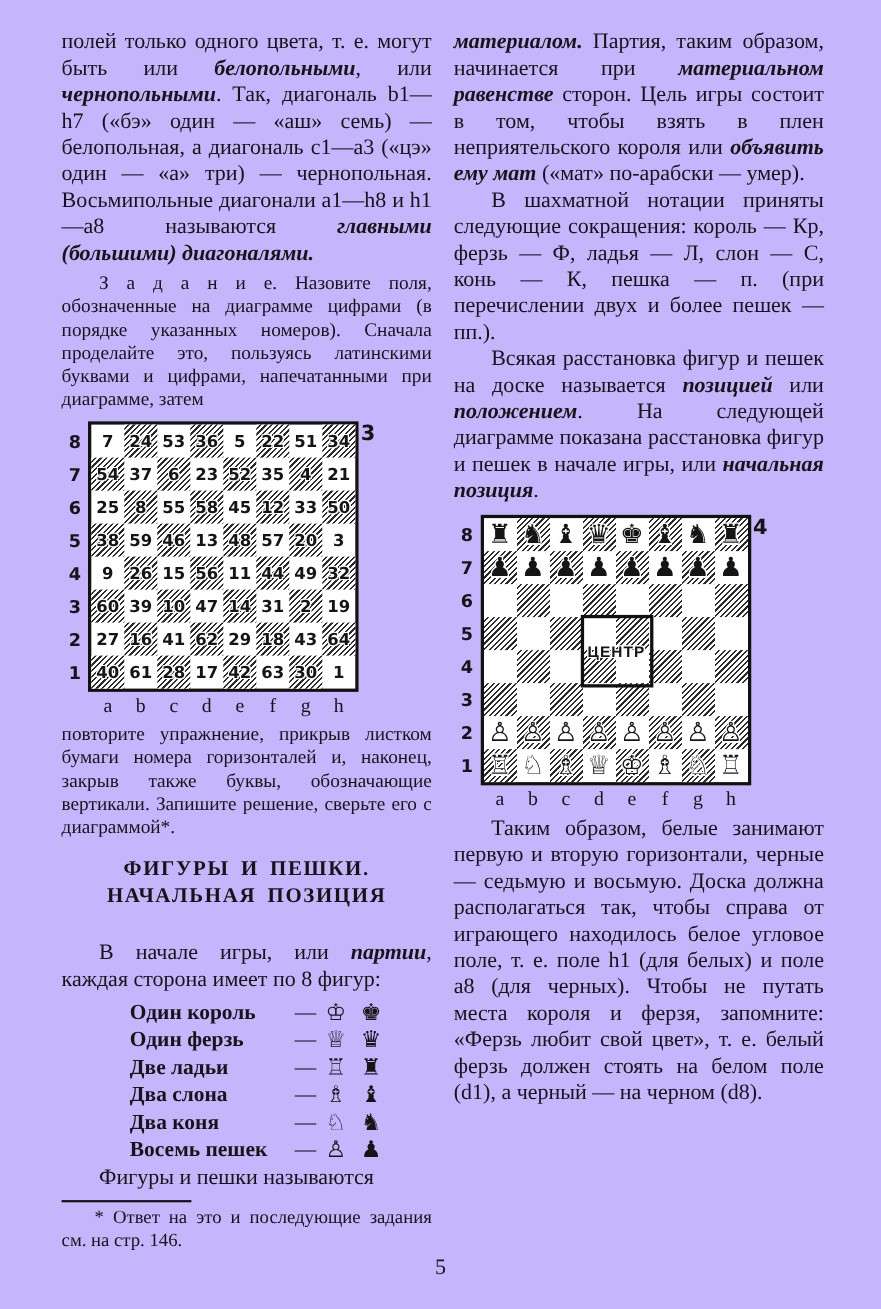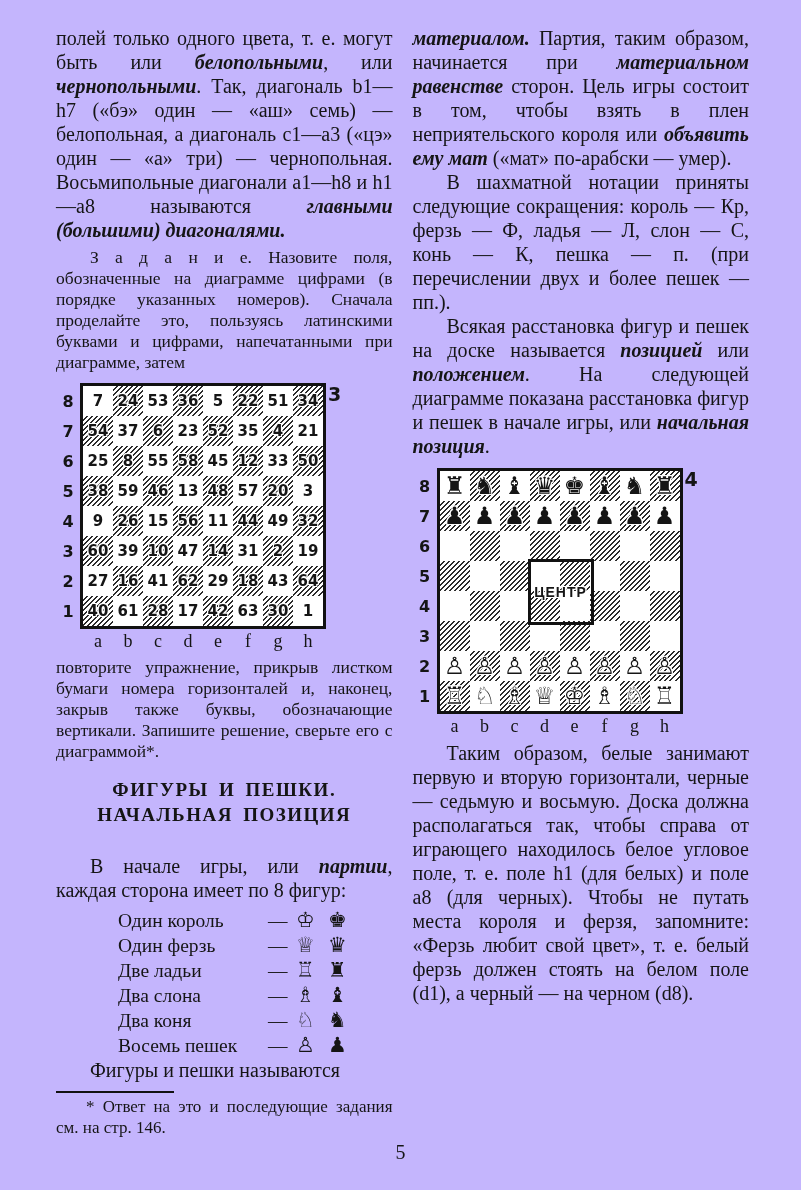--- a/index.html
+++ b/index.html
@@ -29,21 +29,21 @@
   .pc { font-family:"DejaVu Sans",sans-serif; font-size:24px; line-height:1; }
   .diagram-number { font-family:"DejaVu Sans",sans-serif; font-weight:bold; font-size:19px; margin-left:2px; }
   .file-row { display:flex; margin-left:27px; margin-top:2px; }
   .file-label { width:30px; text-align:center; font-size:18px; }
   .center-box { position:absolute; left:88px; top:88px; width:60px; height:60px; border:3px solid #111; display:flex; align-items:center; justify-content:center; z-index:2; }
   .center-box span { font-family:"Liberation Sans","DejaVu Sans",sans-serif; font-weight:bold; font-size:14px; letter-spacing:1px; }
 
   
   .piece-list { margin:6px 0 0 62px; }
   .piece-row { display:flex; align-items:center; height:25px; font-size:19.5px; }
-  .piece-row .lbl { width:150px; }
+  .piece-row .lbl { width:150px;font-weight:bold; }
   .piece-row .dash { width:28px; }
   .piece-row .glyph { width:32px; font-family:"DejaVu Sans",sans-serif; font-size:21px; line-height:1; }
 
   .footnote-rule { width:118px; border-top:2px solid #111; margin:9px 0 4px; }
   p.footnote { font-size:17px; line-height:20.5px; text-align:justify; margin:0; text-indent:30px; }
   .page-number { position:absolute; left:0; right:0; bottom:26px; text-align:center; font-size:20px; }
 </style>
 </head>
 <body>
 

